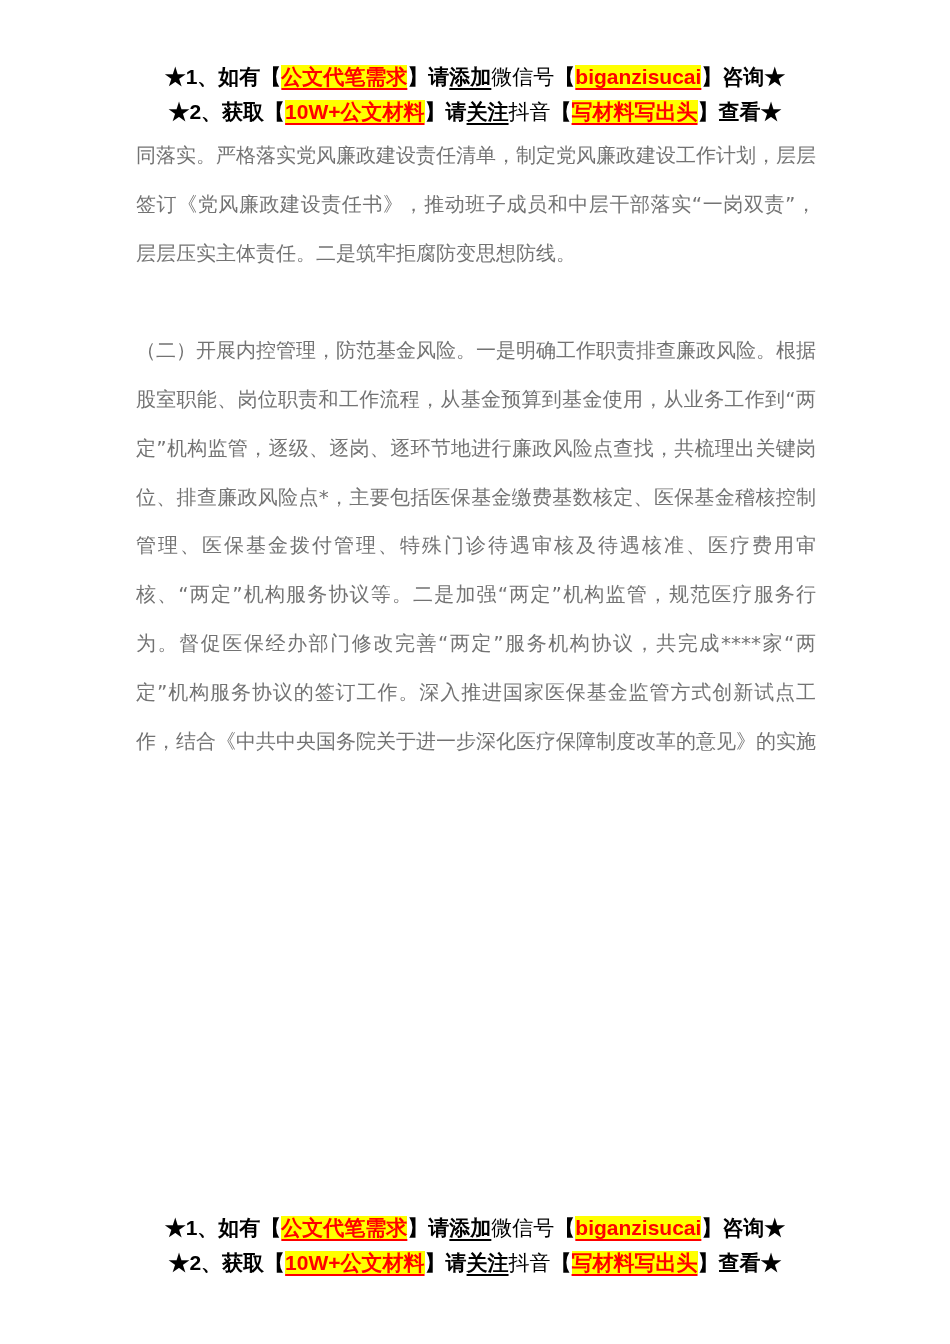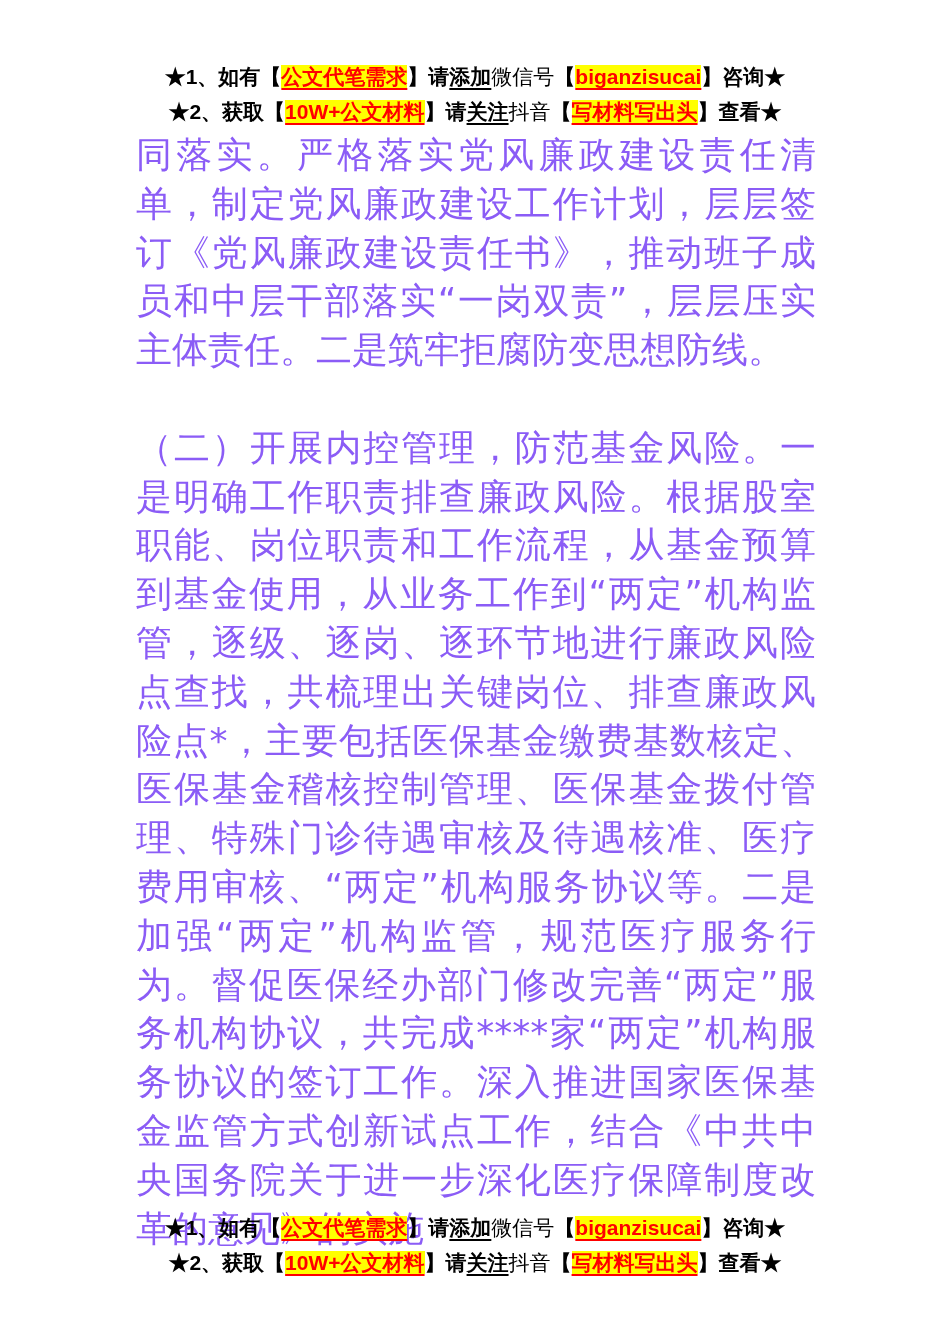--- a/index.html
+++ b/index.html
@@ -48,23 +48,23 @@
   }
   .promo .rw { font-weight: 400; }
   
   .doc-body {
     position: absolute;
     top: 131px;
     left: 136px;
     width: 680px;
     font-family: "DejaVu Sans", sans-serif;
     font-weight: 400;
-    font-size: 36px;
+    font-size: 20px;
     line-height: 48.8px;
-    color: #8b5cf6;
+    color: #737373;
     text-align: justify;
   }
   .doc-body p {
     margin: 0;
     padding: 0;
   }
   .doc-body p.empty-line {
     min-height: 48.8px;
   }
 </style>

